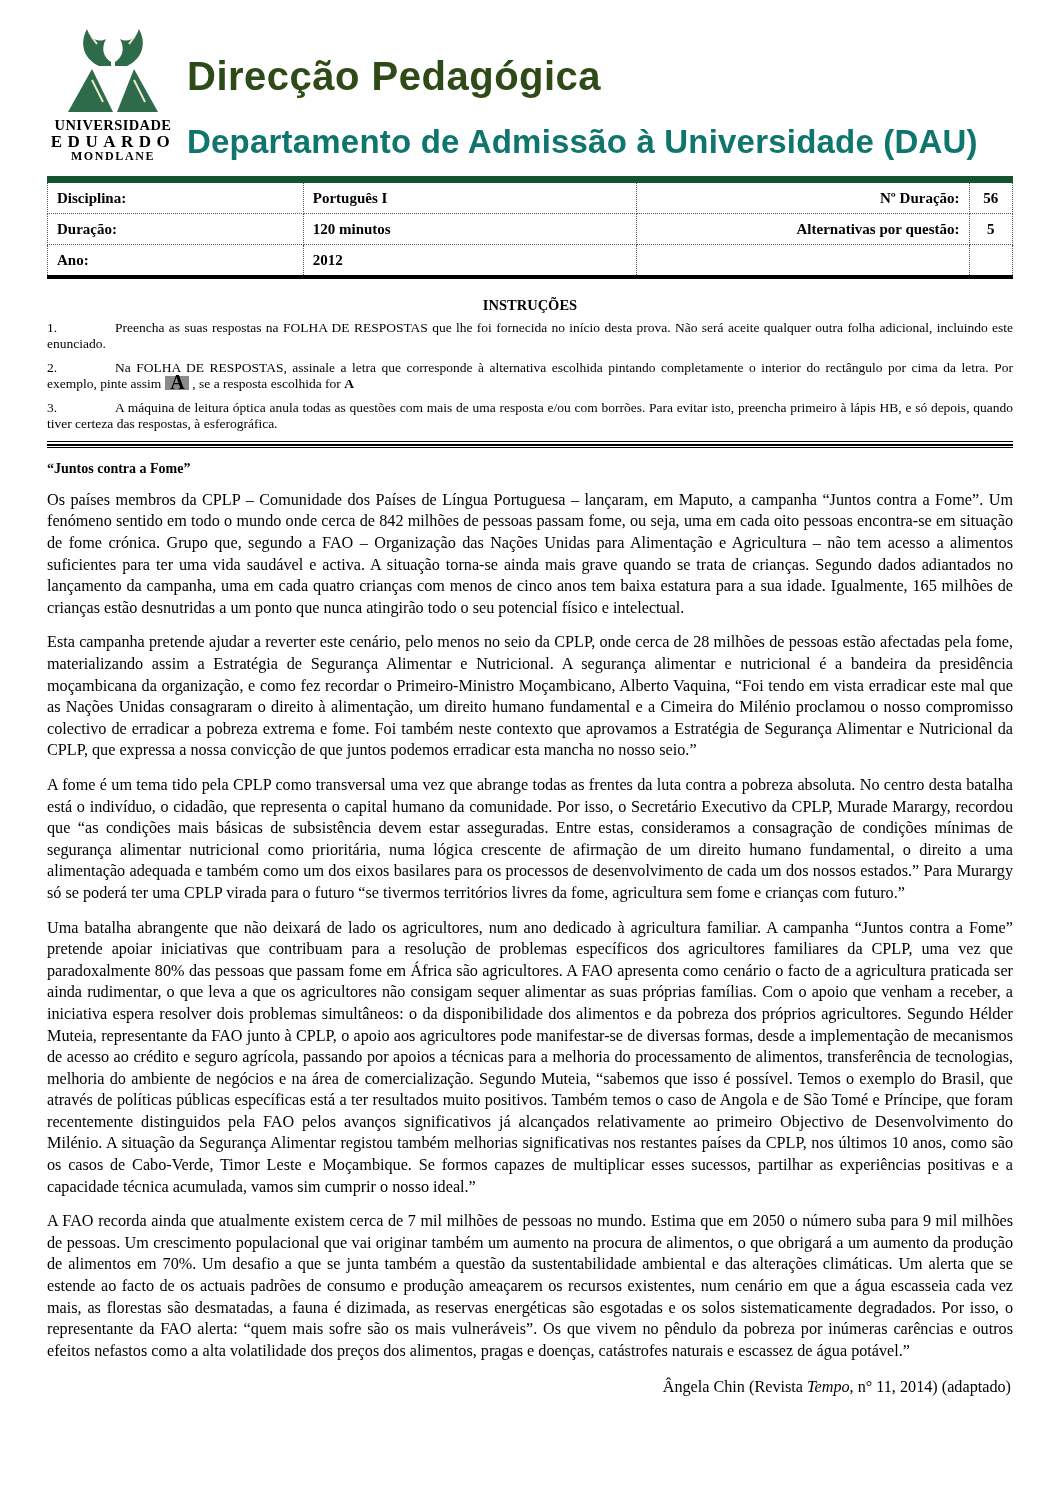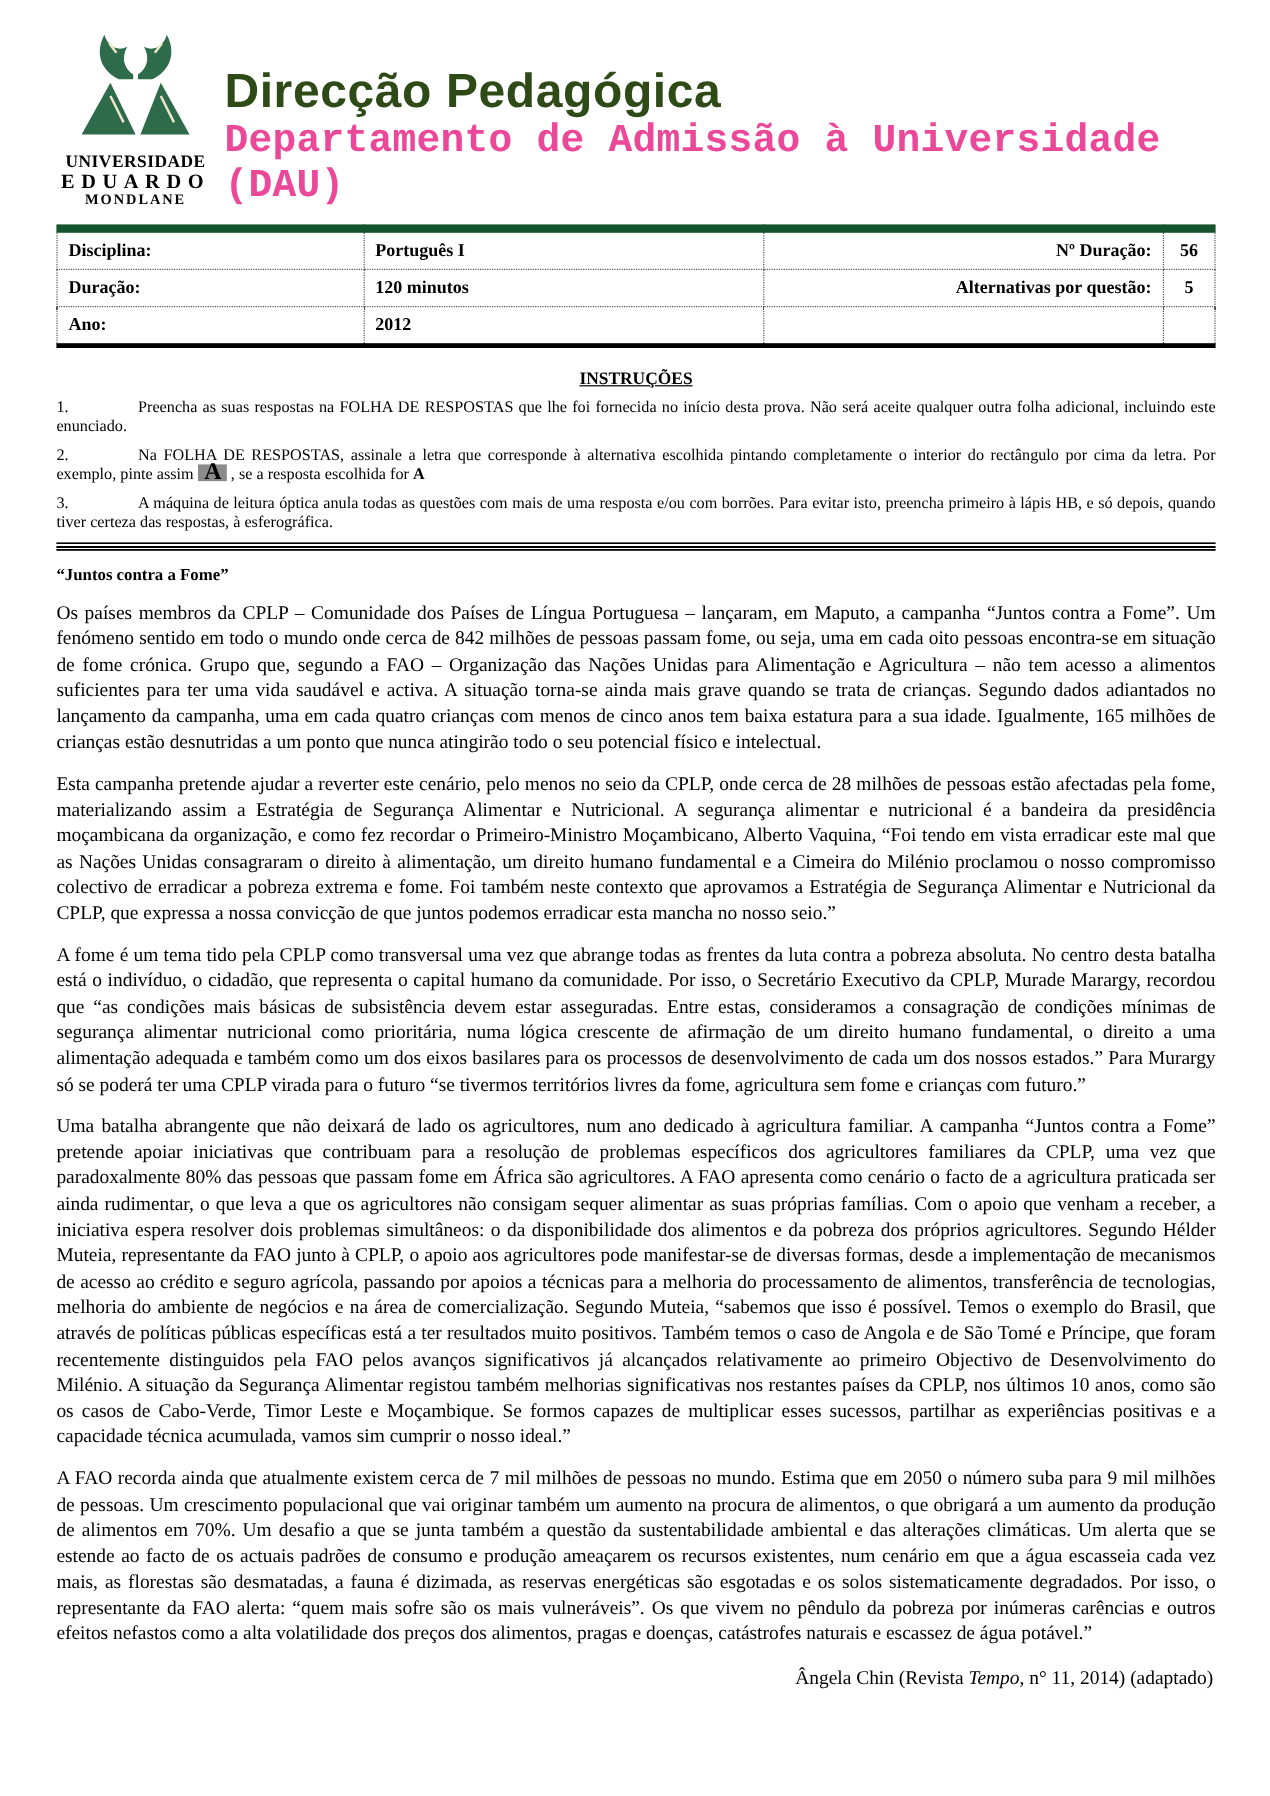--- a/index.html
+++ b/index.html
@@ -5,44 +5,44 @@
   html,body{margin:0;padding:0;background:#fff;}
   .page{
     width:1058px;height:1497px;box-sizing:border-box;
     padding:24px 45px 0 47px;background:#fff;overflow:hidden;
     font-family:"Liberation Serif","DejaVu Serif",serif;color:#000;
   }
   
   .header{display:flex;align-items:flex-start;}
   .logo-block{width:132px;flex:0 0 132px;text-align:center;}
   .logo-block svg{display:block;margin:0 auto;}
-  .logo-text{font-weight:bold;line-height:1.02;margin-top:12px;}
+  .logo-text{font-weight:bold;line-height:1.02;margin-top:2px;}
   .logo-line1{font-size:14.5px;letter-spacing:.4px;}
   .logo-line2{font-size:17px;letter-spacing:5.5px;}
   .logo-line3{font-size:12px;letter-spacing:1.6px;}
   .titles{flex:1;padding-left:8px;font-family:"Liberation Sans","DejaVu Sans",sans-serif;}
   .title-green{color:#2d4a17;font-weight:bold;font-size:40px;margin-top:30px;letter-spacing:.5px;}
-  .title-orange{color:#ec4899;font-weight:bold;font-size:33px;margin-top:0;letter-spacing:.2px;font-family:Liberation Mono, monospace;}
+  .title-orange{color:#0f766e;font-weight:bold;font-size:33px;margin-top:24px;letter-spacing:.2px;}
   
   table.info{
     width:100%;border-collapse:collapse;margin-top:14px;
     border-top:7px solid #14532d;border-bottom:4px solid #000;
   }
   table.info td{
     border:1px dotted #555;font-weight:bold;font-size:15px;
     padding:5px 9px;height:20px;
   }
   td.lbl{text-align:left;}
   td.val{text-align:left;}
   td.lbl-r{text-align:right;}
   td.num{text-align:center;font-family:Liberation Serif, serif;}
   
   .instructions{margin-top:18px;font-size:13.5px;line-height:16.5px;}
   .ins-title{text-align:center;font-weight:bold;font-size:14.5px;margin-bottom:6px;}
-  .ins-title span{text-decoration:underline;}
+  .ins-title span{}
   .ins-item{margin:0 0 7px 0;text-align:justify;}
   .ins-num{display:inline-block;width:68px;}
   .example-box{
     display:inline-block;width:24px;height:14px;background:#8b8b8b;
     position:relative;vertical-align:-2px;margin:0 3px 0 4px;
   }
   .example-letter{
     position:absolute;left:50%;transform:translateX(-50%);bottom:-2px;
     font-weight:bold;font-size:20px;line-height:19px;color:#000;
   }

